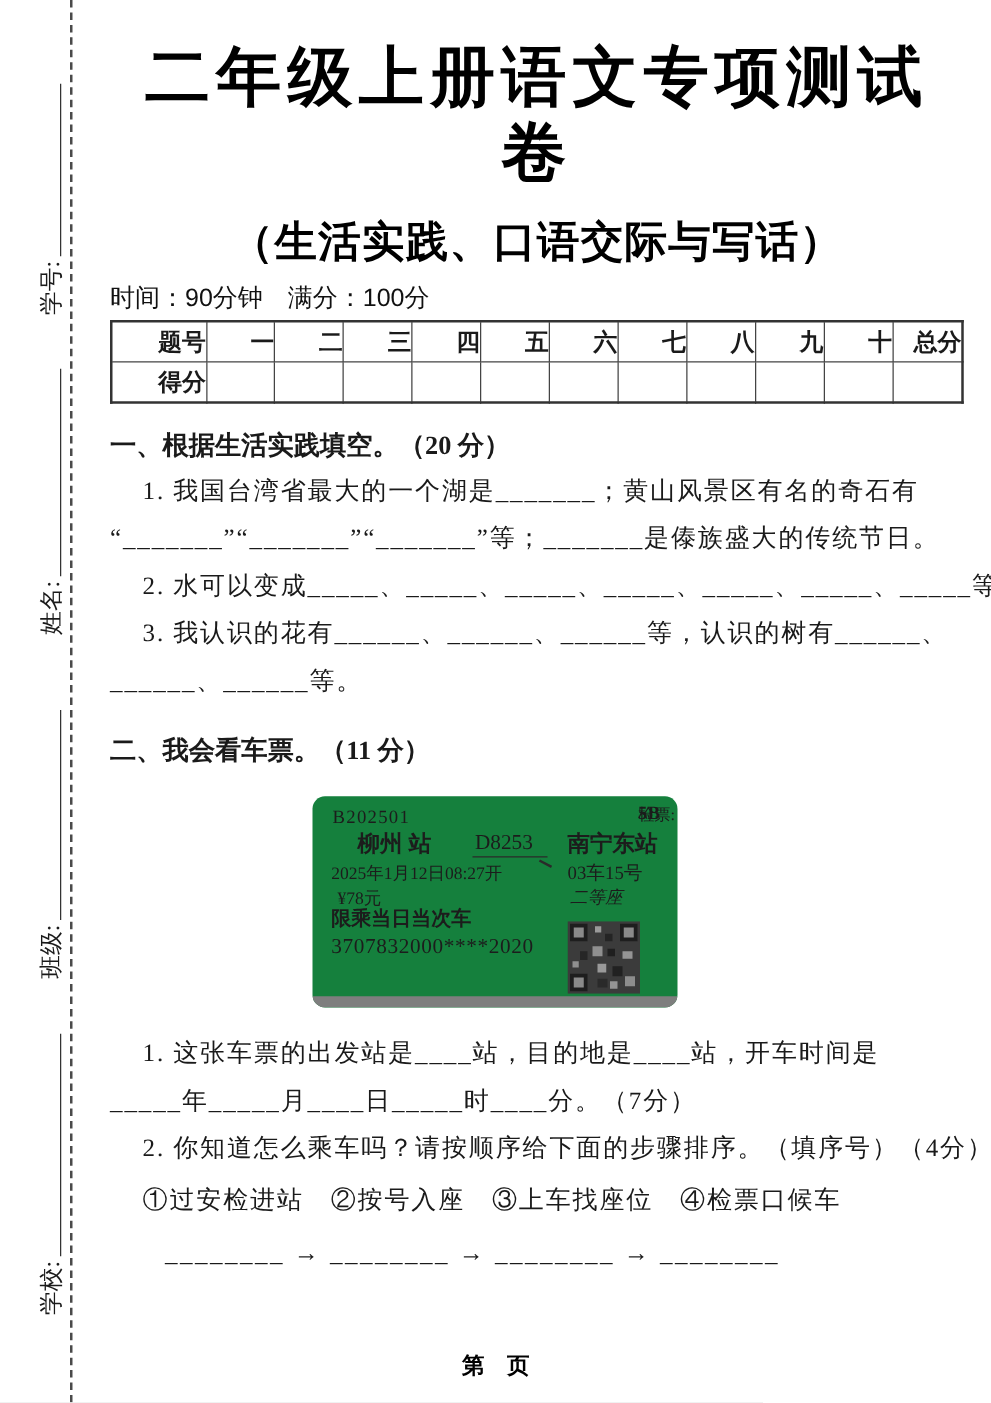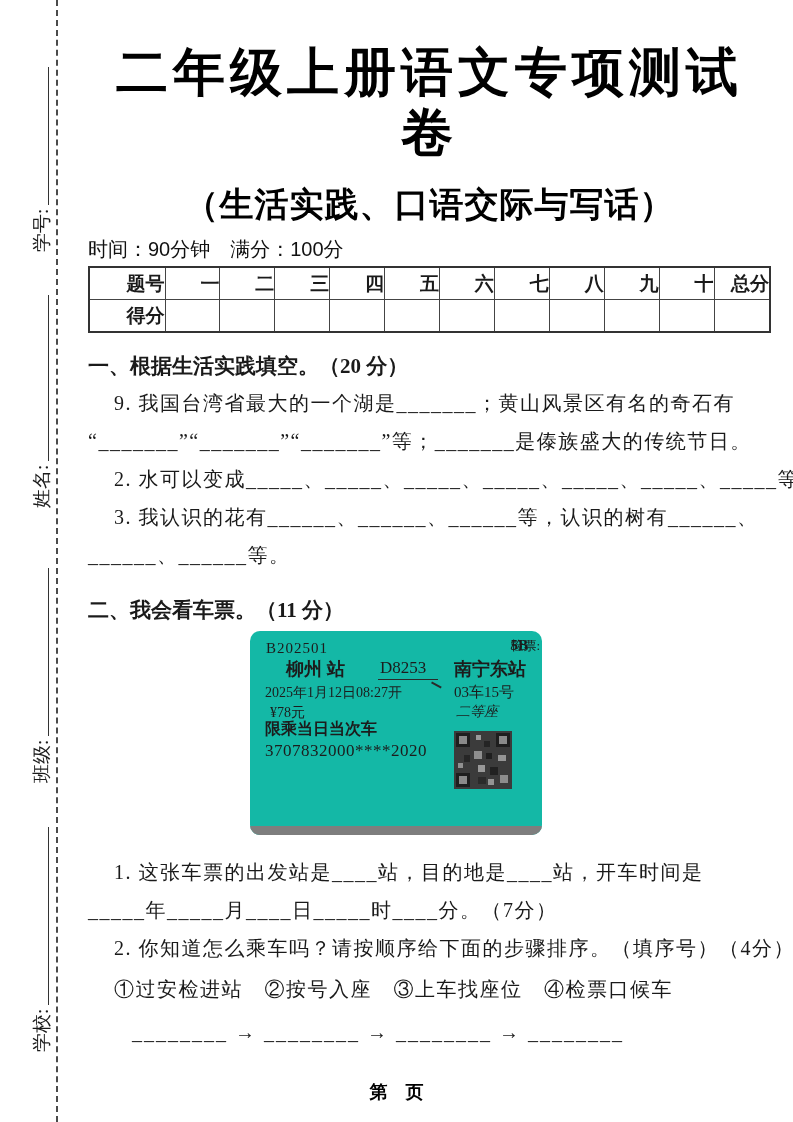--- a/index.html
+++ b/index.html
@@ -17,21 +17,21 @@
   .v-field {
     position:absolute; left:28px; height:26px;
     transform:rotate(-90deg); transform-origin:0 0;
     display:flex; align-items:flex-end;
     font-size:19px; white-space:nowrap;
   }
   .v-field .v-label { line-height:24px; }
   .v-line { flex:1; border-bottom:1.5px solid #333; margin:0 2px 5px 4px; }
 
   
-  .content { position:absolute; left:57px; top:0; width:736px; padding:16px 22px 0 31px; box-sizing:border-box; }
+  .content { position:absolute; left:57px; top:0; width:736px; padding:6px 22px 0 31px; box-sizing:border-box; }
   .title {
     margin:26px 0 0 0; text-align:center; font-family:"Liberation Sans", sans-serif;
     font-weight:bold; font-size:52px; line-height:60px; letter-spacing:5px; color:#000;
   }
   .subtitle {
     margin:22px 0 0 0; text-align:center; font-family:"Liberation Sans", sans-serif;
     font-weight:bold; font-size:34px; line-height:40px; letter-spacing:1px; color:#000;
   }
   .meta {
     margin:13px 2px 5px 0; text-align:left; font-family:"Liberation Sans", sans-serif;
@@ -47,22 +47,22 @@
   col.c-first { width:76px; } col.c-last { width:56px; }
 
   .sec-heading { margin:18px 0 0 0; font-weight:bold; font-size:21px; line-height:30px; }
   .line { margin:7px 0 0 0; font-size:20px; line-height:31px; letter-spacing:1.5px; white-space:nowrap; }
   .indent { text-indent:26px; }
   .steps { margin-top:10px; text-indent:26px; }
   .sequence { margin-top:12px; padding-left:44px; letter-spacing:2px; }
 
   
   .ticket {
-    position:relative; width:292px; height:204px; margin:6px 0 0 162px;
-    background:#14b8a6; border-radius:10px; overflow:hidden;
+    position:relative; width:292px; height:169px; margin:22px 0 0 162px;
+    background:#15803d; border-radius:10px; overflow:hidden;
     font-family:"Liberation Serif", serif; color:#1c1c1c;
   }
   .ticket span { position:absolute; white-space:nowrap; }
   .t-serial  { left:16px;  top:9px;  font-size:15px; letter-spacing:1px; }
   .t-check   { right:14px; top:6px;  font-size:13px; }
   .t-check b { font-size:15px; }
   .t-from    { left:36px;  top:26px; font-weight:bold; font-size:18px; font-family:"Liberation Sans", sans-serif; }
   .t-train   { left:128px; top:27px; font-size:17px; border-bottom:1.5px solid #2a2a2a; padding:0 12px 1px 2px; }
   .t-train::after {
     content:""; position:absolute; right:-4px; bottom:-6px; width:11px; height:1.5px;
@@ -159,21 +159,21 @@
         <td></td>
         <td></td>
         <td></td>
         <td></td>
         <td></td>
       </tr>
     </tbody>
       </table>
 
     <div class="sec-heading">一、根据生活实践填空。（20 分）</div>
-    <p class="line indent">9. 我国台湾省最大的一个湖是_______；黄山风景区有名的奇石有</p>
+    <p class="line indent">1. 我国台湾省最大的一个湖是_______；黄山风景区有名的奇石有</p>
     <p class="line">“_______”“_______”“_______”等；_______是傣族盛大的传统节日。</p>
     <p class="line indent">2. 水可以变成_____、_____、_____、_____、_____、_____、_____等。</p>
     <p class="line indent">3. 我认识的花有______、______、______等，认识的树有______、</p>
     <p class="line">______、______等。</p>
 
     <div class="sec-heading" style="margin-top:24px;">二、我会看车票。（11 分）</div>
 
     <div class="ticket">
       <span class="t-serial">B202501</span>
       <span class="t-check"><span>检票:</span><b>5B</b></span>

